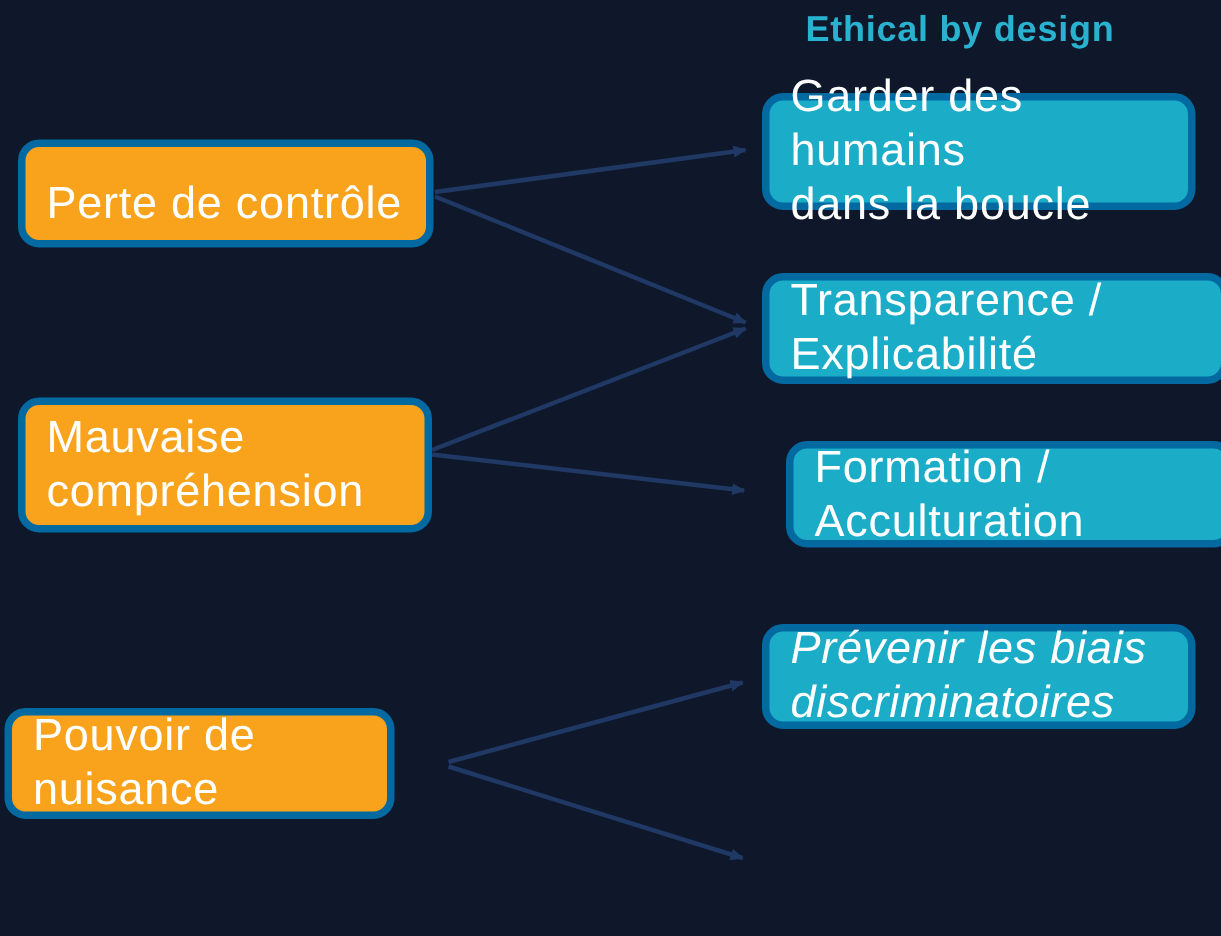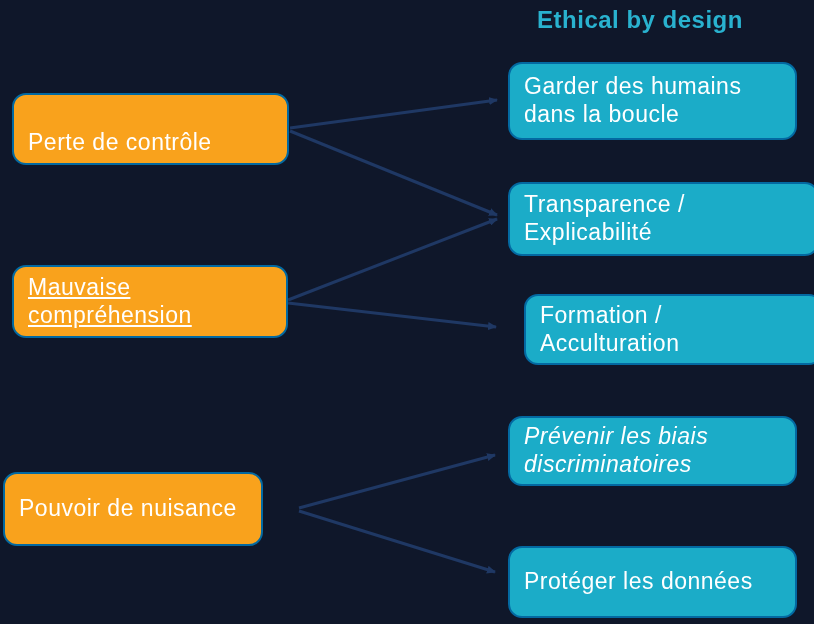--- a/index.html
+++ b/index.html
@@ -22,36 +22,36 @@
     width: 360px;
     text-align: center;
     font-size: 24px;
     font-weight: bold;
     color: #29B2CF;
     letter-spacing: 0.5px;
   }
   .node {
     position: absolute;
     box-sizing: border-box;
-    border: 2px solid #0369a1;
+    border: 5px solid #0369a1;
     border-radius: 14px;
     display: flex;
     align-items: center;
     padding: 6px 14px;
     color: #ffffff;
-    font-size: 23px;
+    font-size: 30px;
     line-height: 1.2;
     letter-spacing: 0.5px;
     white-space: pre-line;
   }
   .risk { background: #F9A21C; }
   .measure { background: #1BACC8; }
 
   #risk-perte        { left: 12px;  top: 93px;  width: 277px; height: 72px; align-items: flex-end; }
-  #risk-mauvaise     { left: 12px;  top: 265px; width: 276px; height: 73px; text-decoration: underline; }
+  #risk-mauvaise     { left: 12px;  top: 265px; width: 276px; height: 90px; }
   #risk-pouvoir      { left: 3px;   top: 472px; width: 260px; height: 74px; }
 
   #measure-garder       { left: 508px; top: 62px;  width: 289px; height: 78px; }
   #measure-transparence { left: 508px; top: 182px; width: 311px; height: 74px; }
   #measure-formation    { left: 524px; top: 294px; width: 299px; height: 71px; }
   #measure-prevenir     { left: 508px; top: 416px; width: 289px; height: 70px; font-style: italic; }
   #measure-proteger     { left: 508px; top: 546px; width: 289px; height: 72px; }
 
   .arrows {
     position: absolute;
@@ -107,17 +107,14 @@
   <div id="measure-formation" class="node measure">
     <span>Formation /
 Acculturation</span>
   </div>
 
   <div id="measure-prevenir" class="node measure">
     <span>Prévenir les biais
 discriminatoires</span>
   </div>
 
-  <div id="measure-proteger" class="node measure">
-    <span>Protéger les données</span>
-  </div>
 
 </div>
 
 </body></html>

